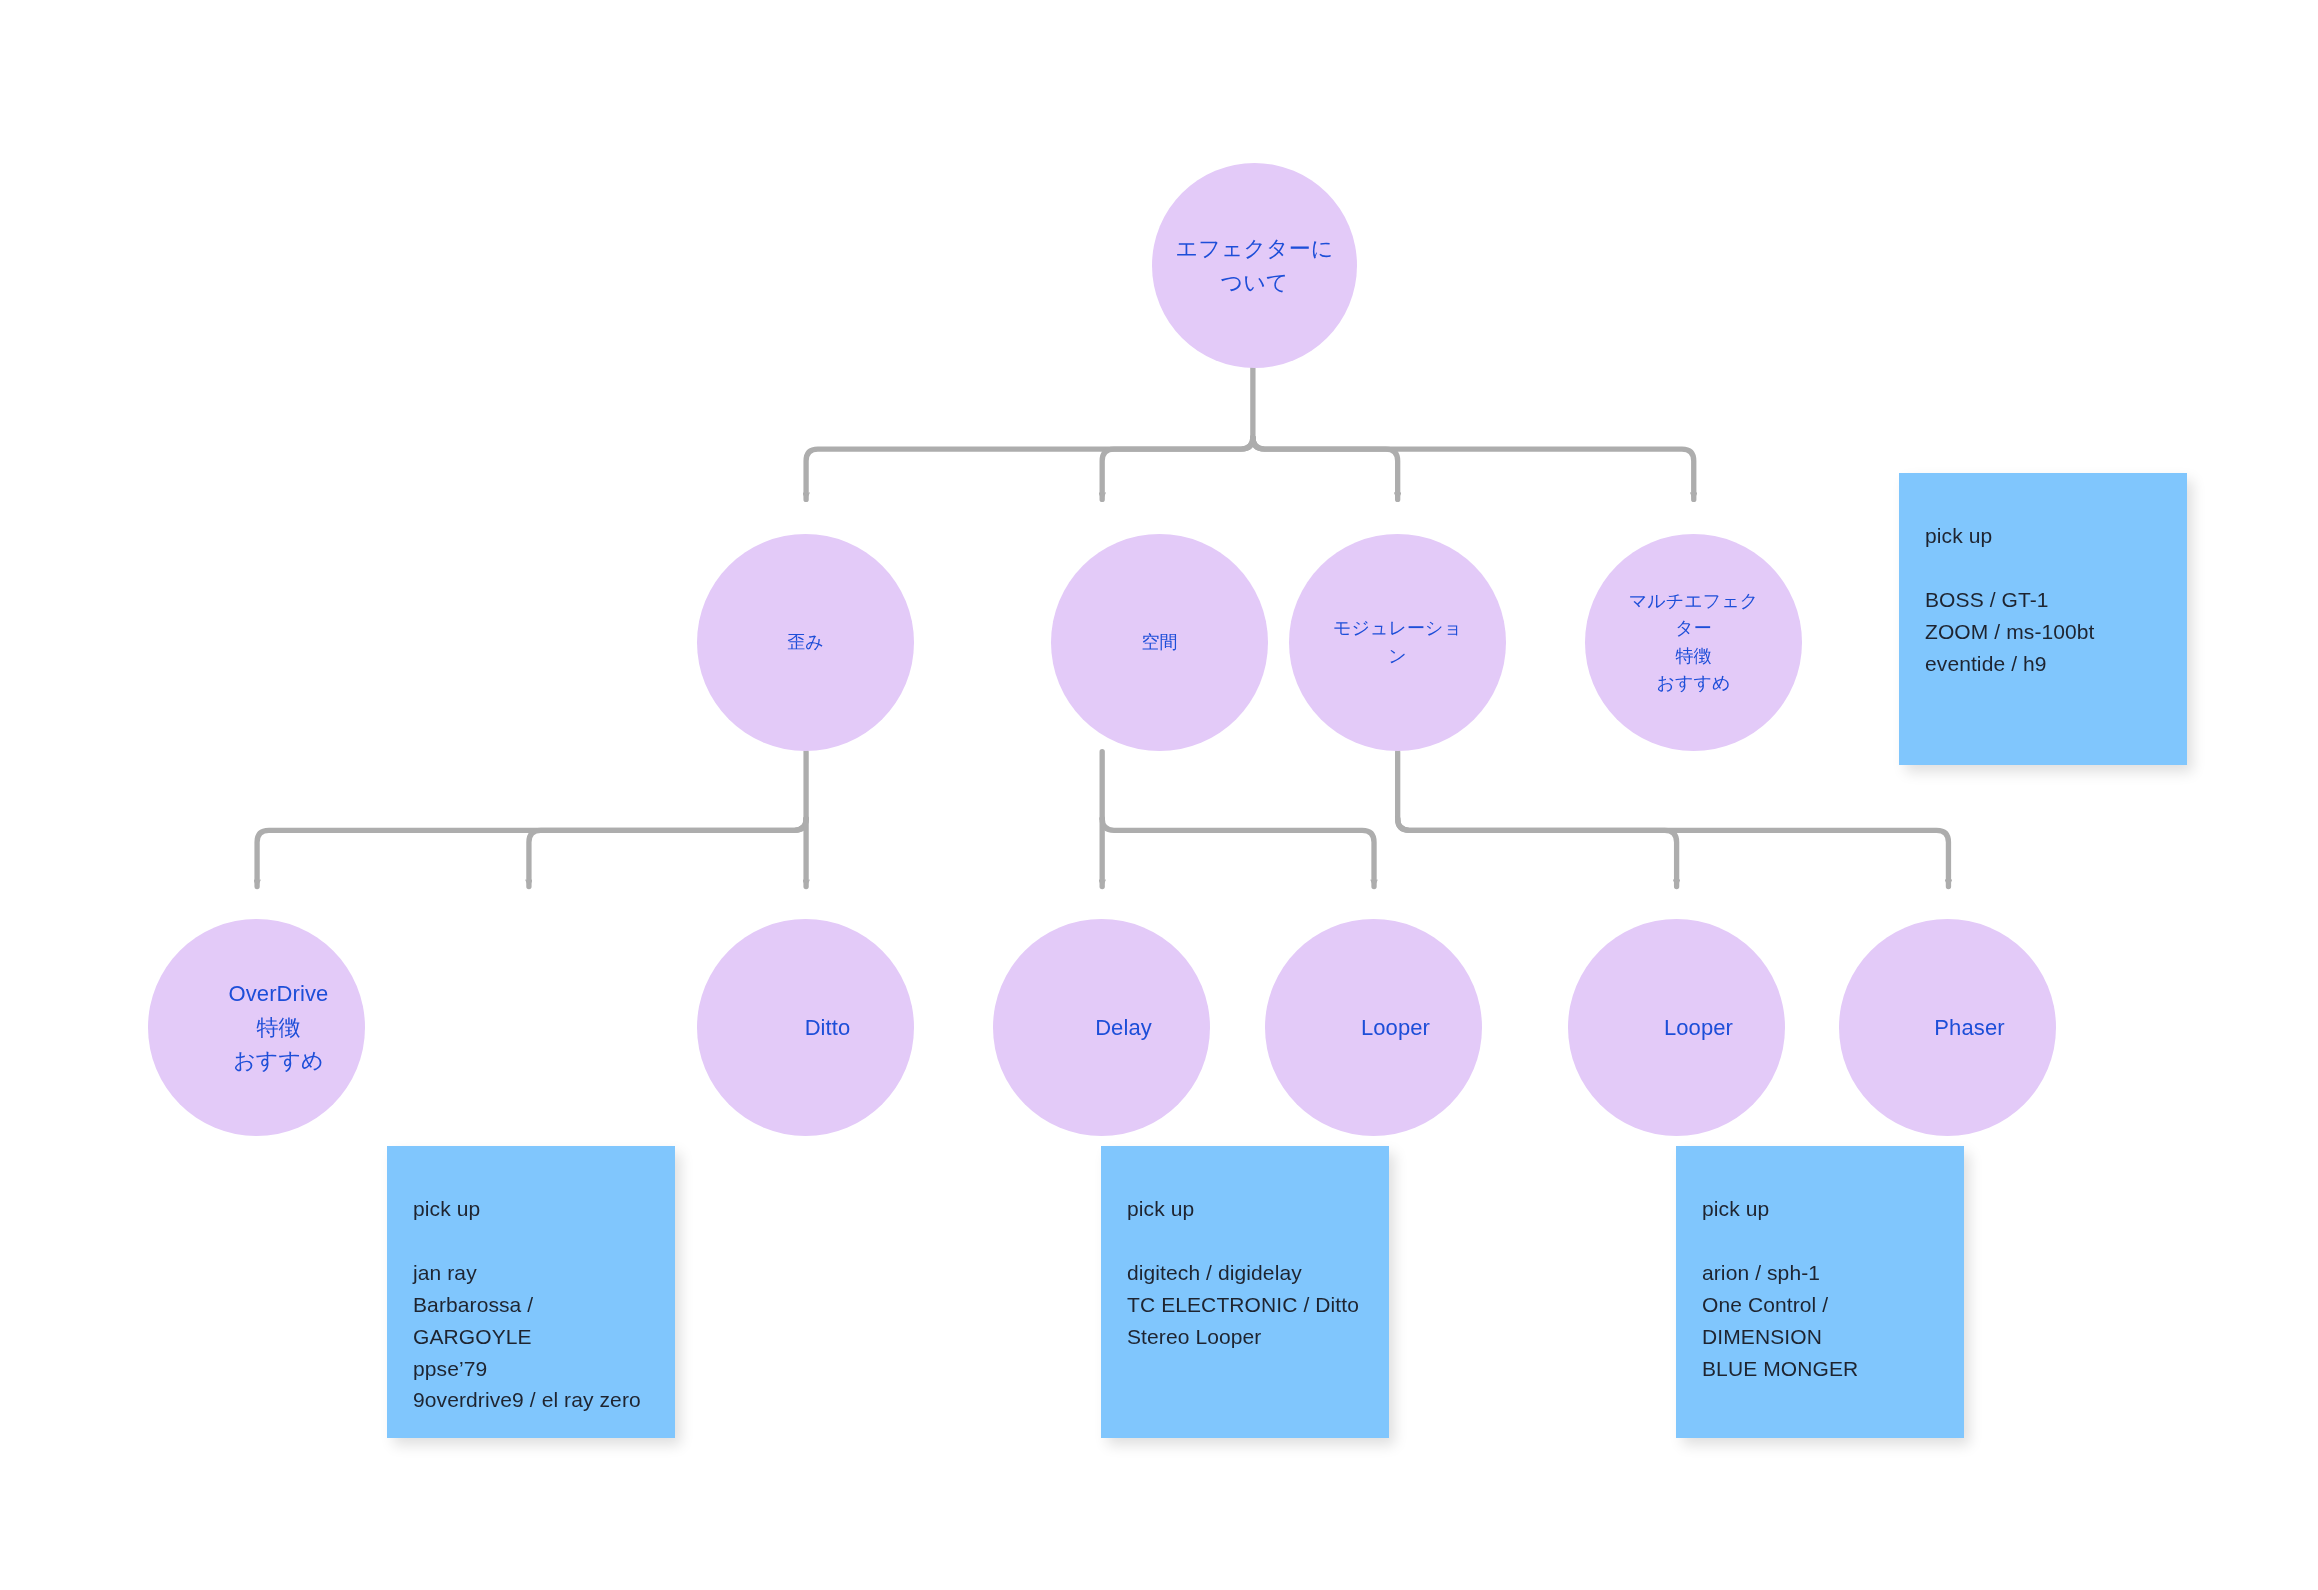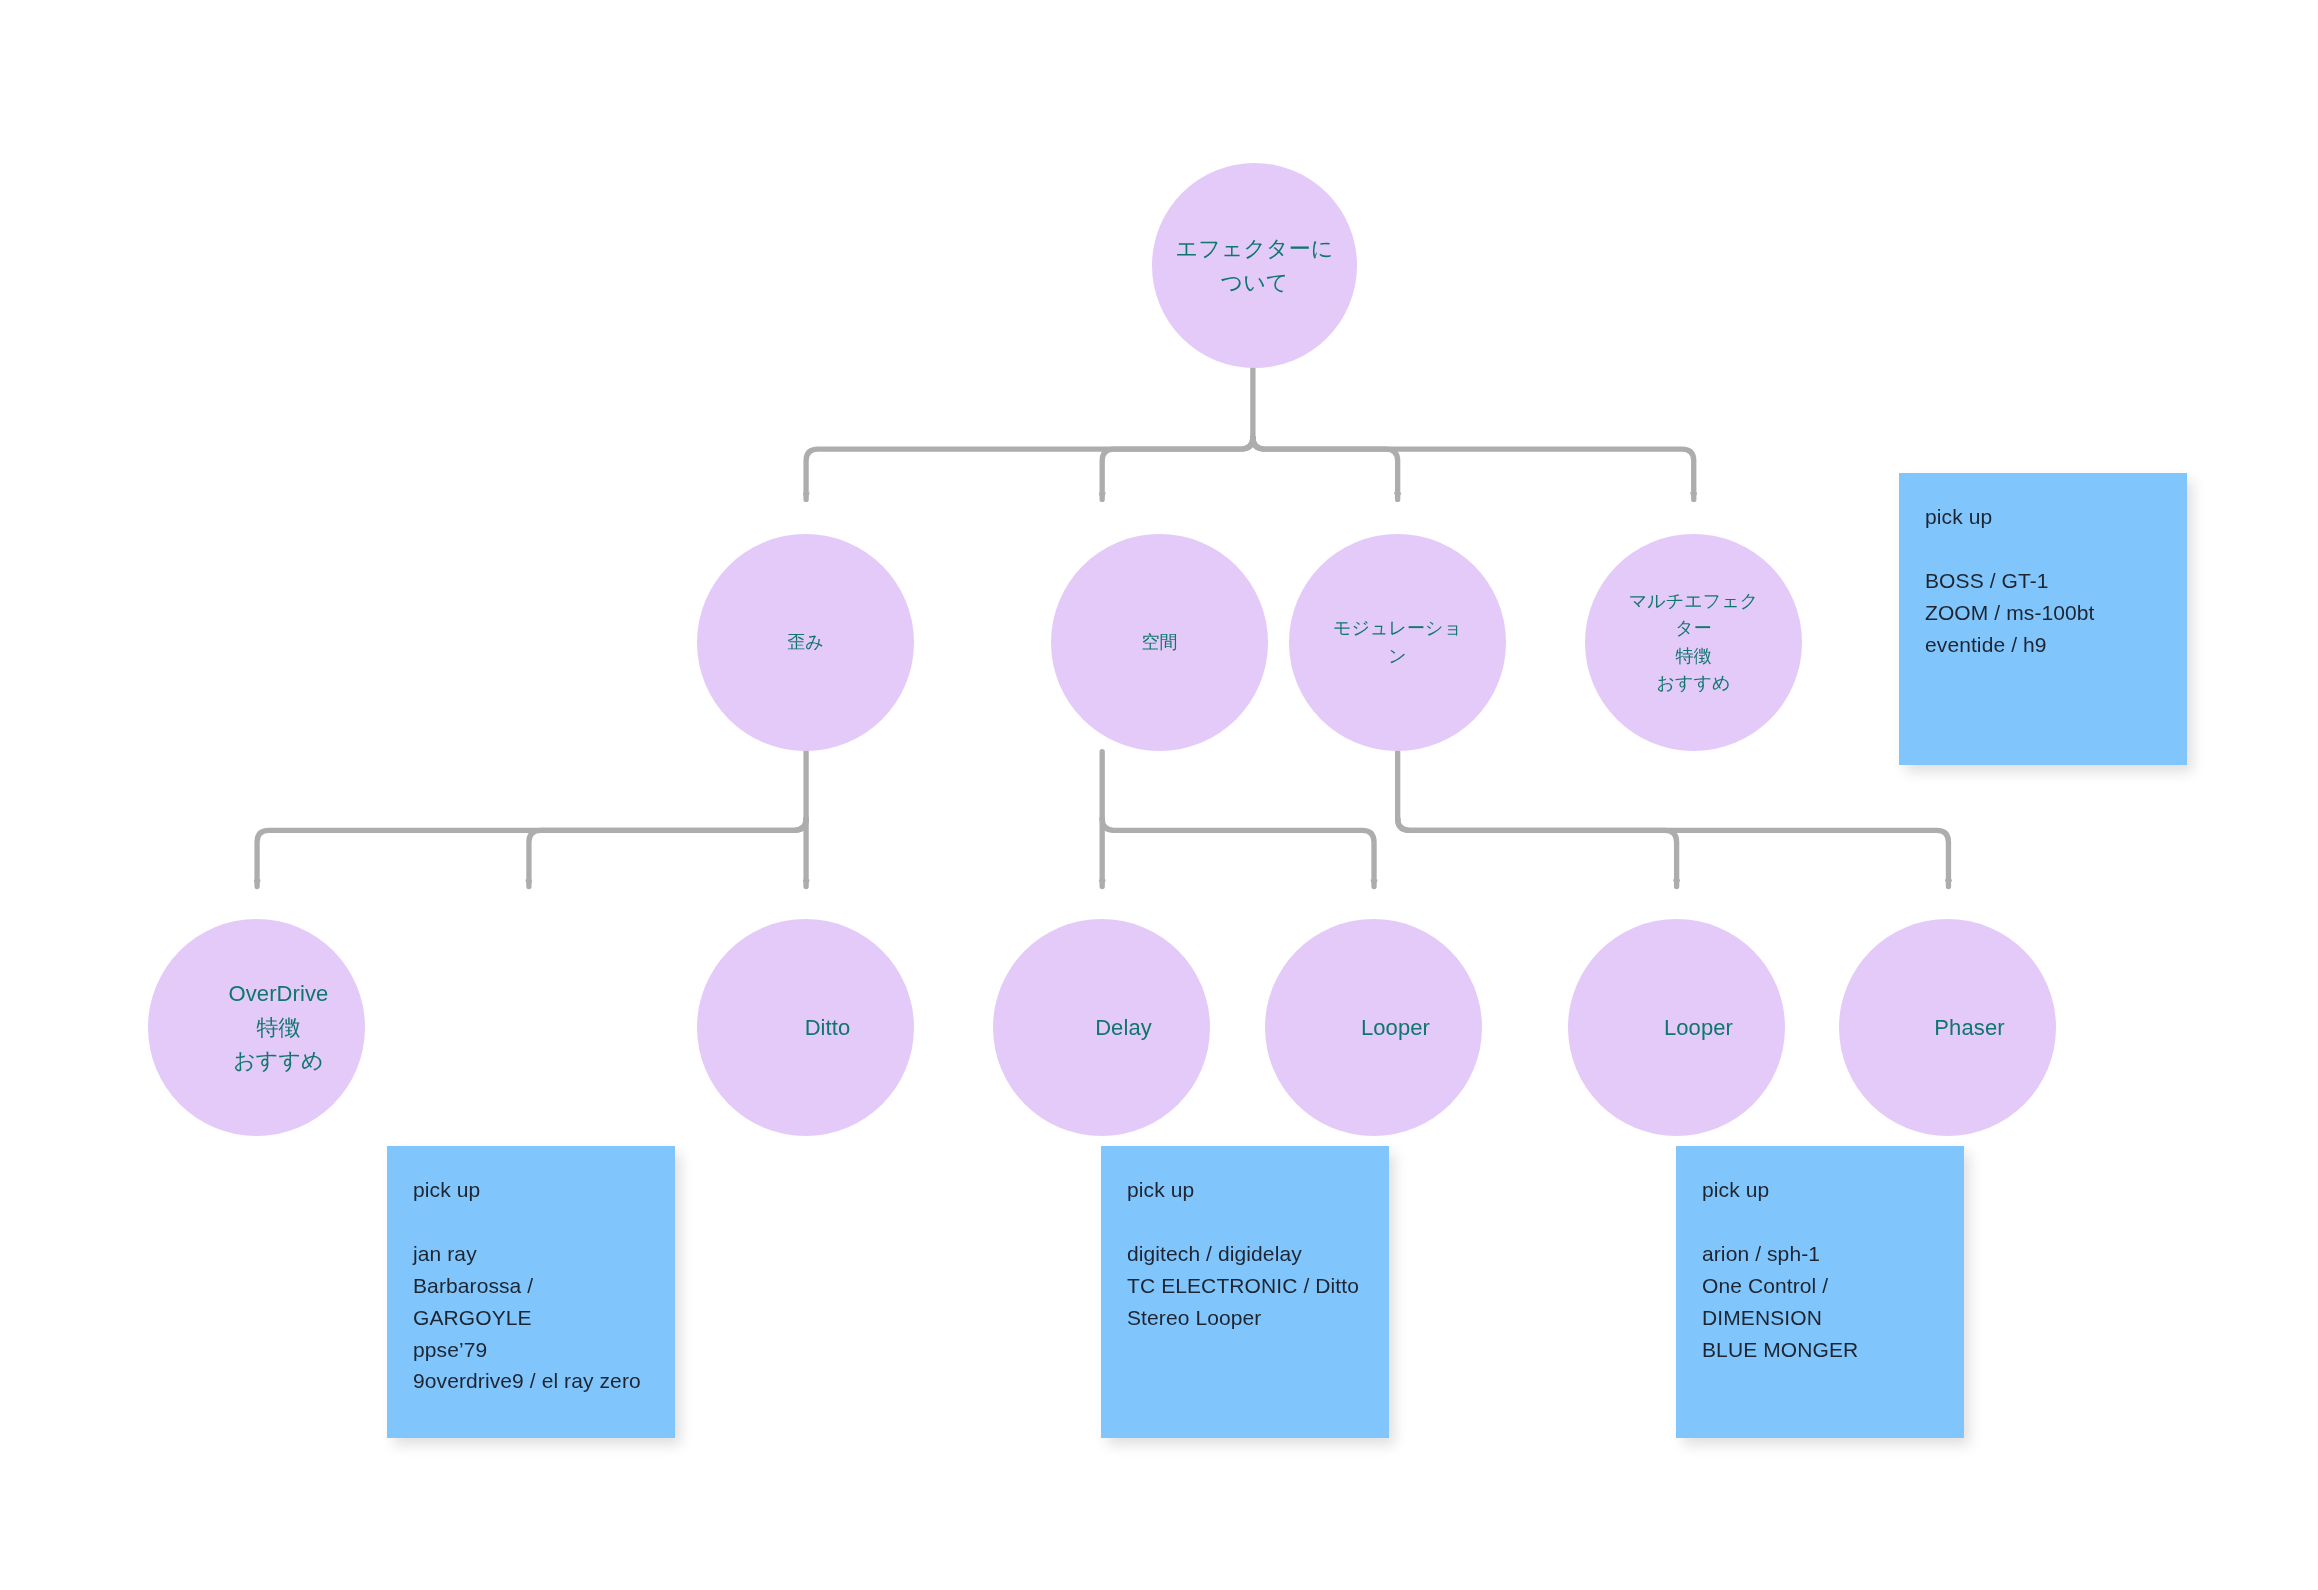--- a/index.html
+++ b/index.html
@@ -34,35 +34,35 @@
     position: absolute;
     border-radius: 50%;
     background: #e3caf8;
     display: flex;
     align-items: center;
     justify-content: center;
     text-align: center;
     box-sizing: border-box;
   }
   .node-label {
-    color: #0f766e;
+    color: #1d4ed8;
     line-height: 1.52;
     white-space: pre-line;
     padding: 0 5.9px;
     letter-spacing: 0.1px;
   }
   .lvl0 .node-label { font-size: 22px; }
   .lvl1 .node-label { font-size: 18px; }
   .lvl2 .node-label { font-size: 22px; margin-left: 44px; }
 
   .sticky {
     position: absolute;
     background: #80c6fd;
     box-sizing: border-box;
-    padding: 28px 26px;
+    padding: 47px 26px;
     box-shadow: 5.9px 7px 13px rgba(0,0,0,0.13);
   }
   .sticky-text {
     color: #1e2430;
     font-size: 21px;
     line-height: 1.52;
     white-space: pre-line;
     letter-spacing: 0.1px;
   }
 </style>

